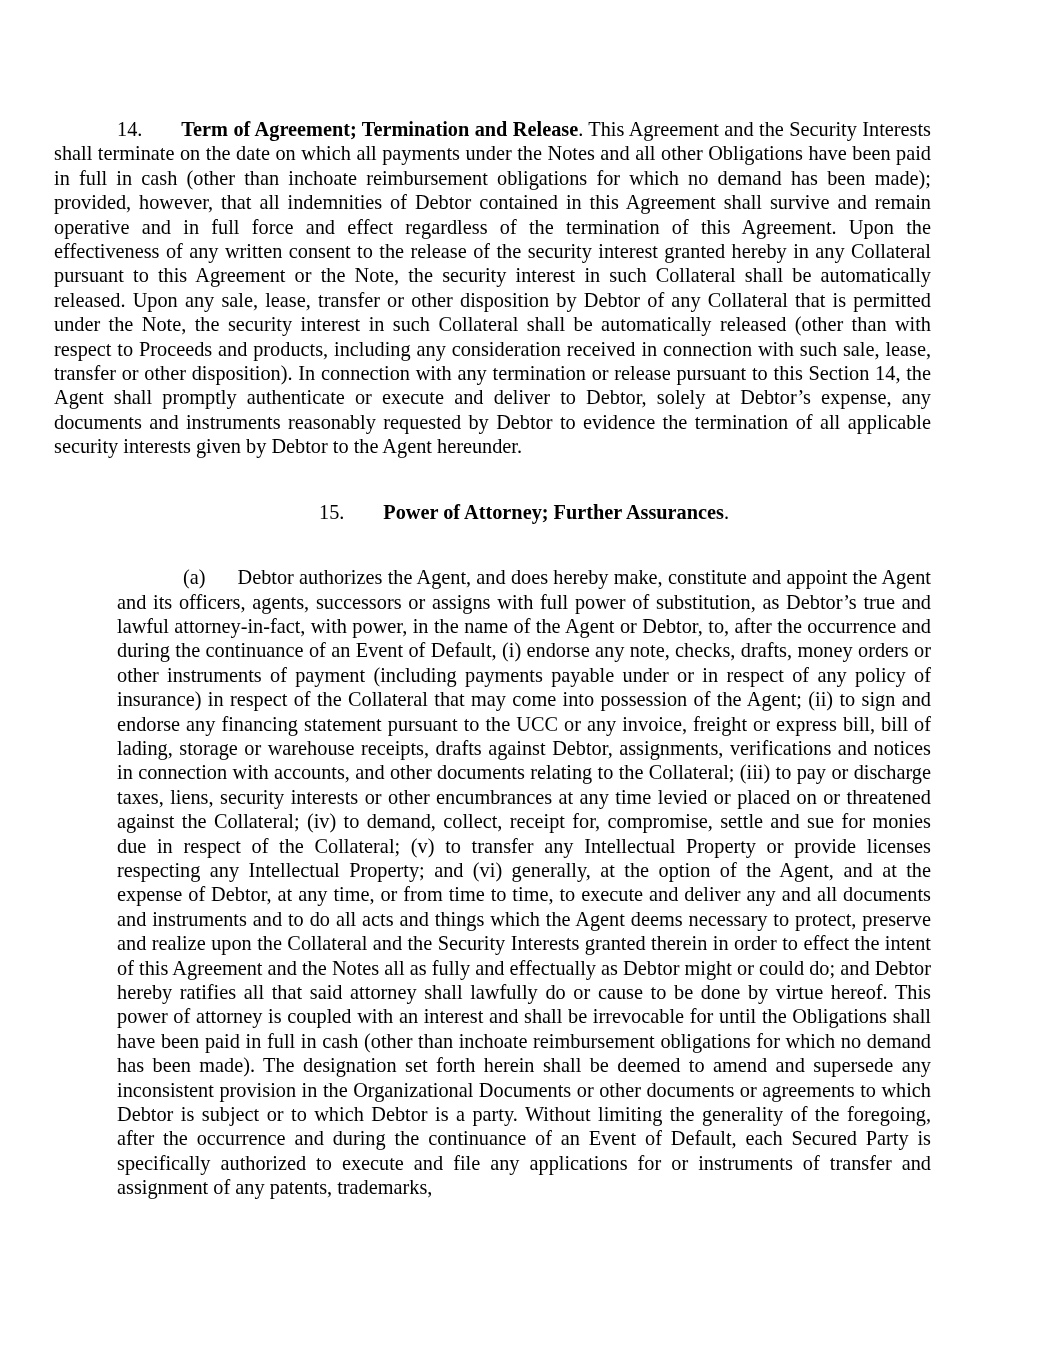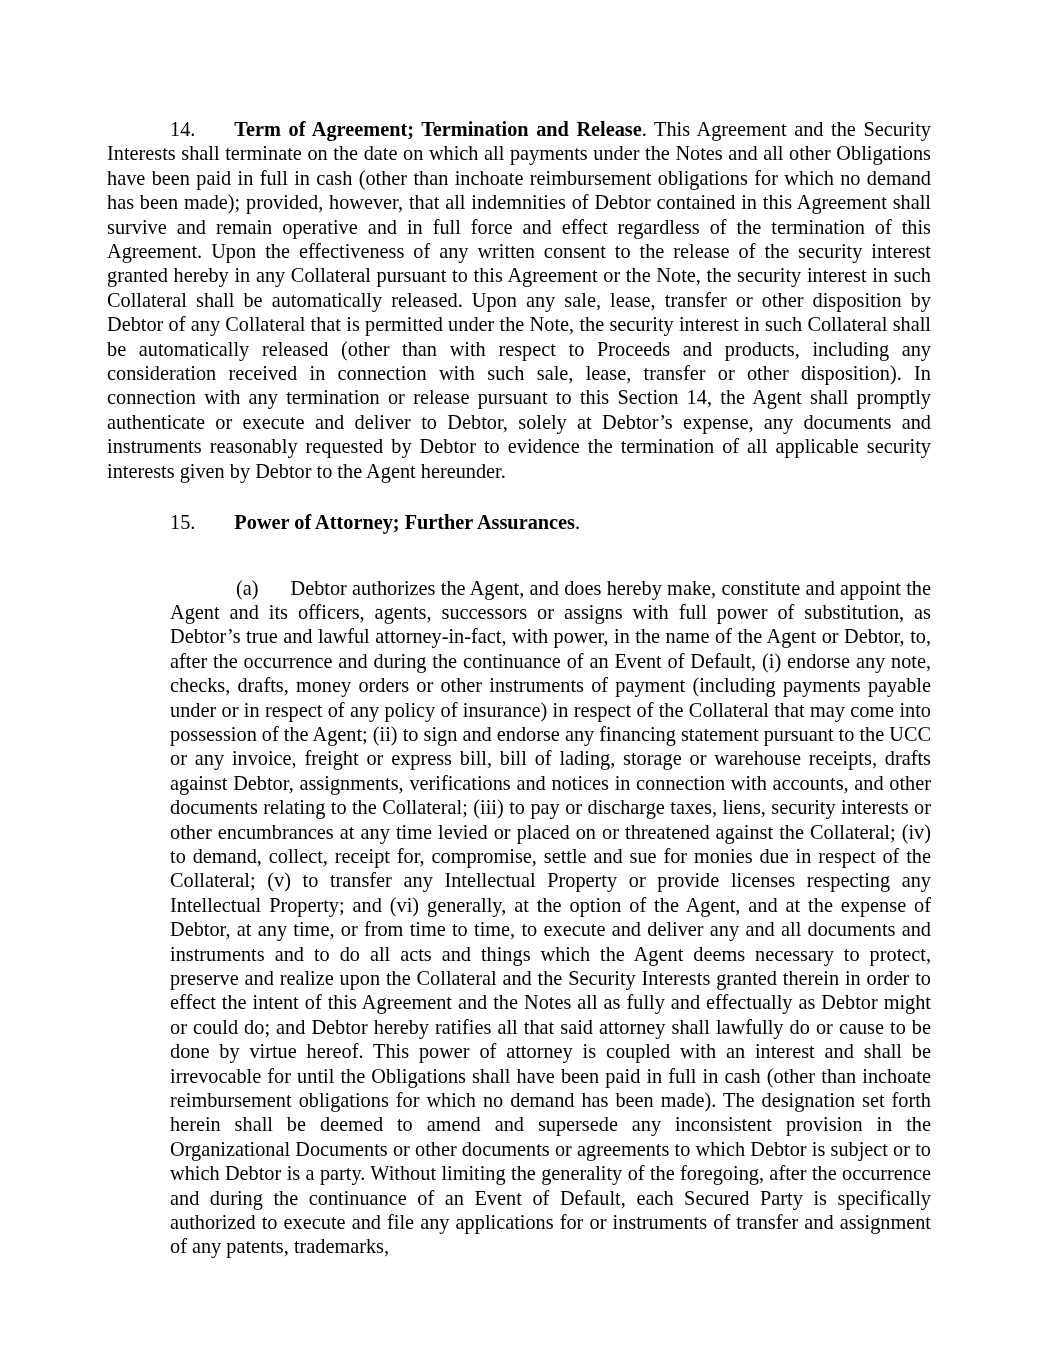--- a/index.html
+++ b/index.html
@@ -10,38 +10,38 @@
   body {
     width: 1055px;
     height: 1365px;
     font-family: "Liberation Serif", serif;
     color: #000000;
   }
   .page {
     box-sizing: border-box;
     width: 1055px;
     height: 1365px;
-    padding: 117px 124px 40px 107px;
+    padding: 117px 124px 40px 54px;
     background: #ffffff;
     overflow: hidden;
   }
   p.para {
     margin: 0;
     font-size: 20.3px;
     line-height: 24.4px;
     text-align: justify;
     word-spacing: normal;
   }
   p.p14 {
     text-indent: 63px;
   }
   p.h15 {
     text-indent: 63px;
-    margin-top: 27px;
-    text-align: left;
+    margin-top: 41px;
+    text-align: center;
   }
   p.pa {
     margin-left: 63px;
     margin-top: 41px;
     text-indent: 66px;
   }
   .bold {
     font-weight: bold;
   }
   .tab {

